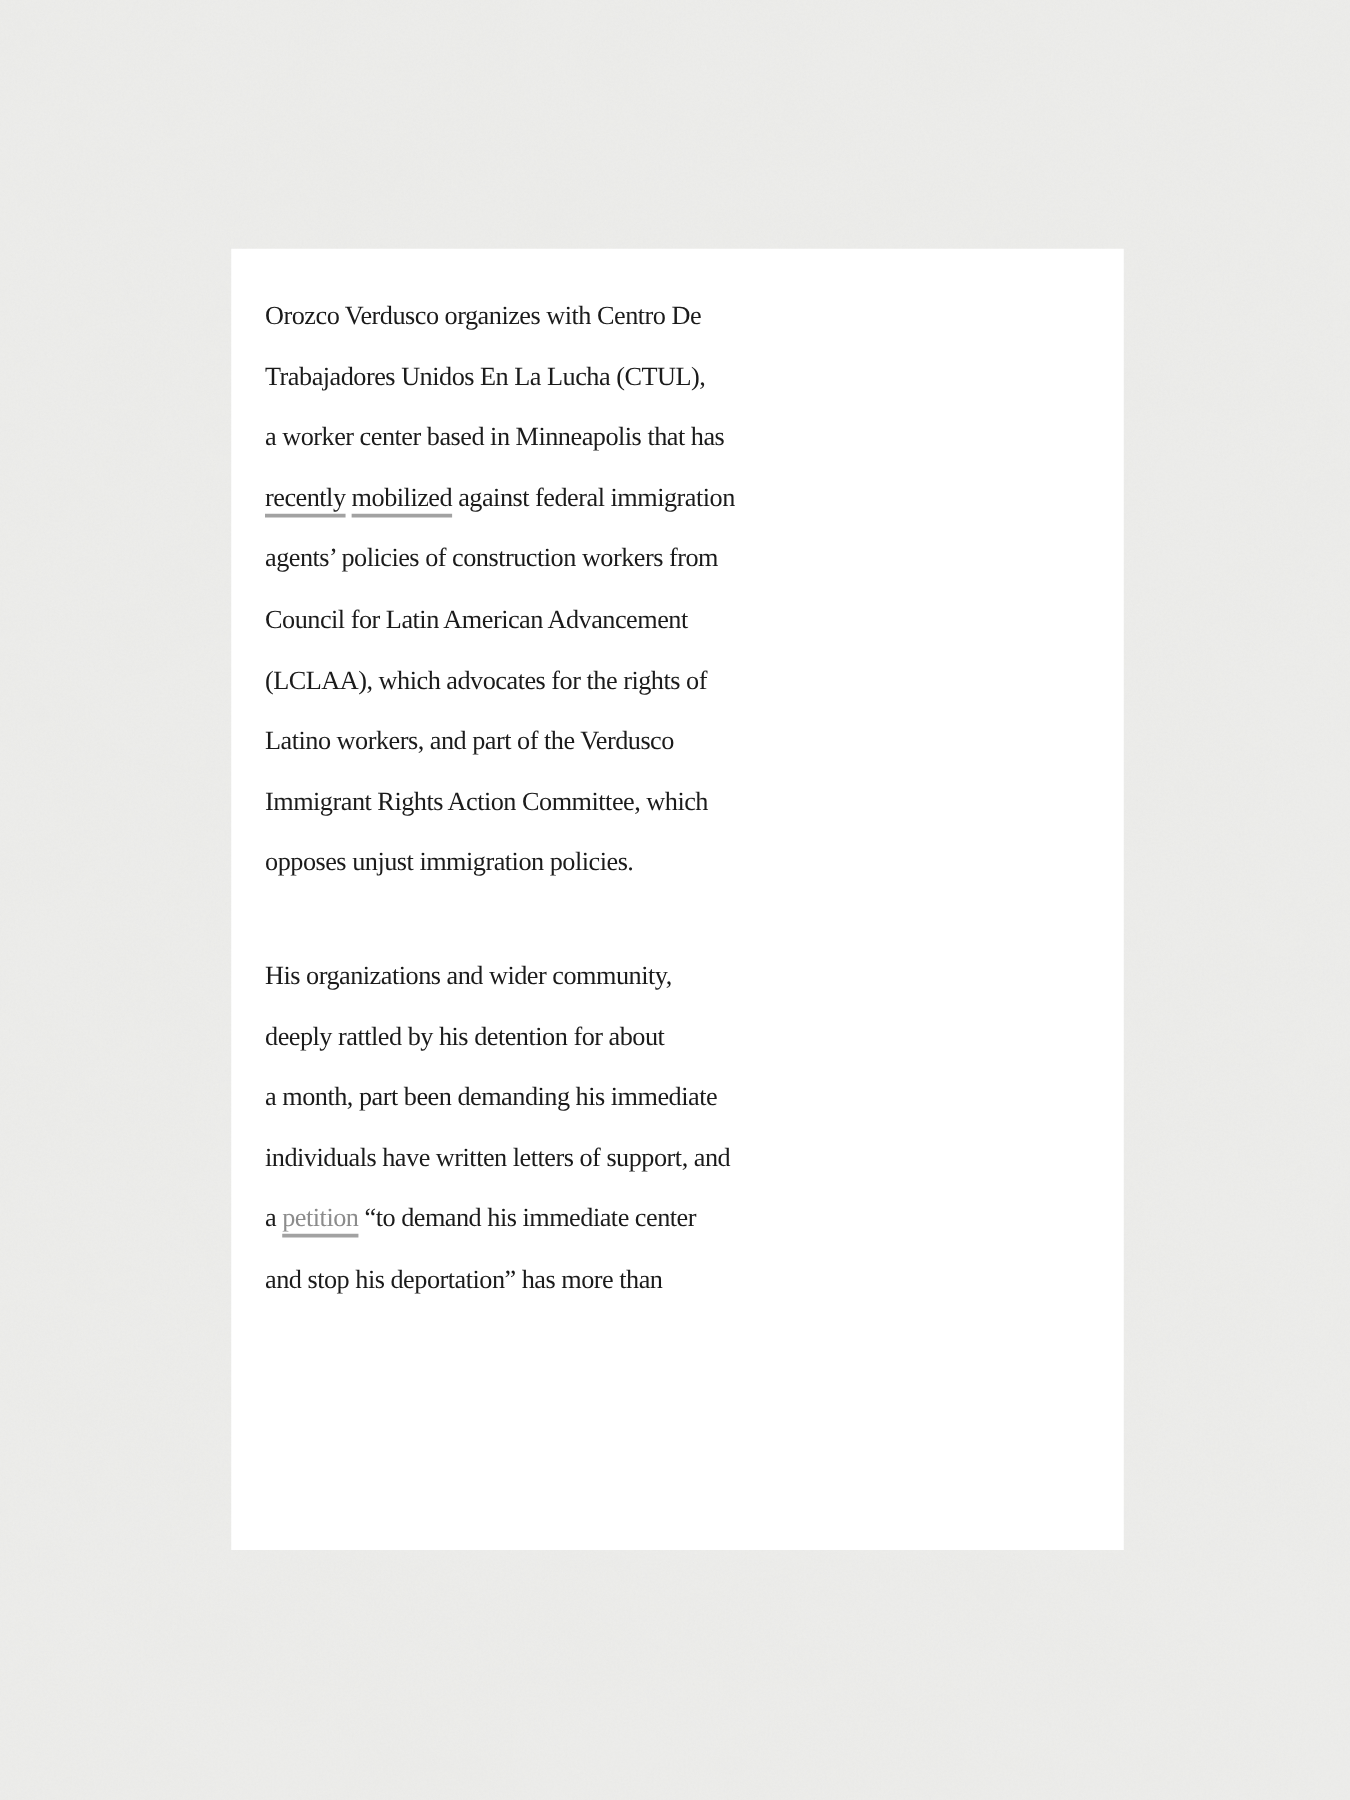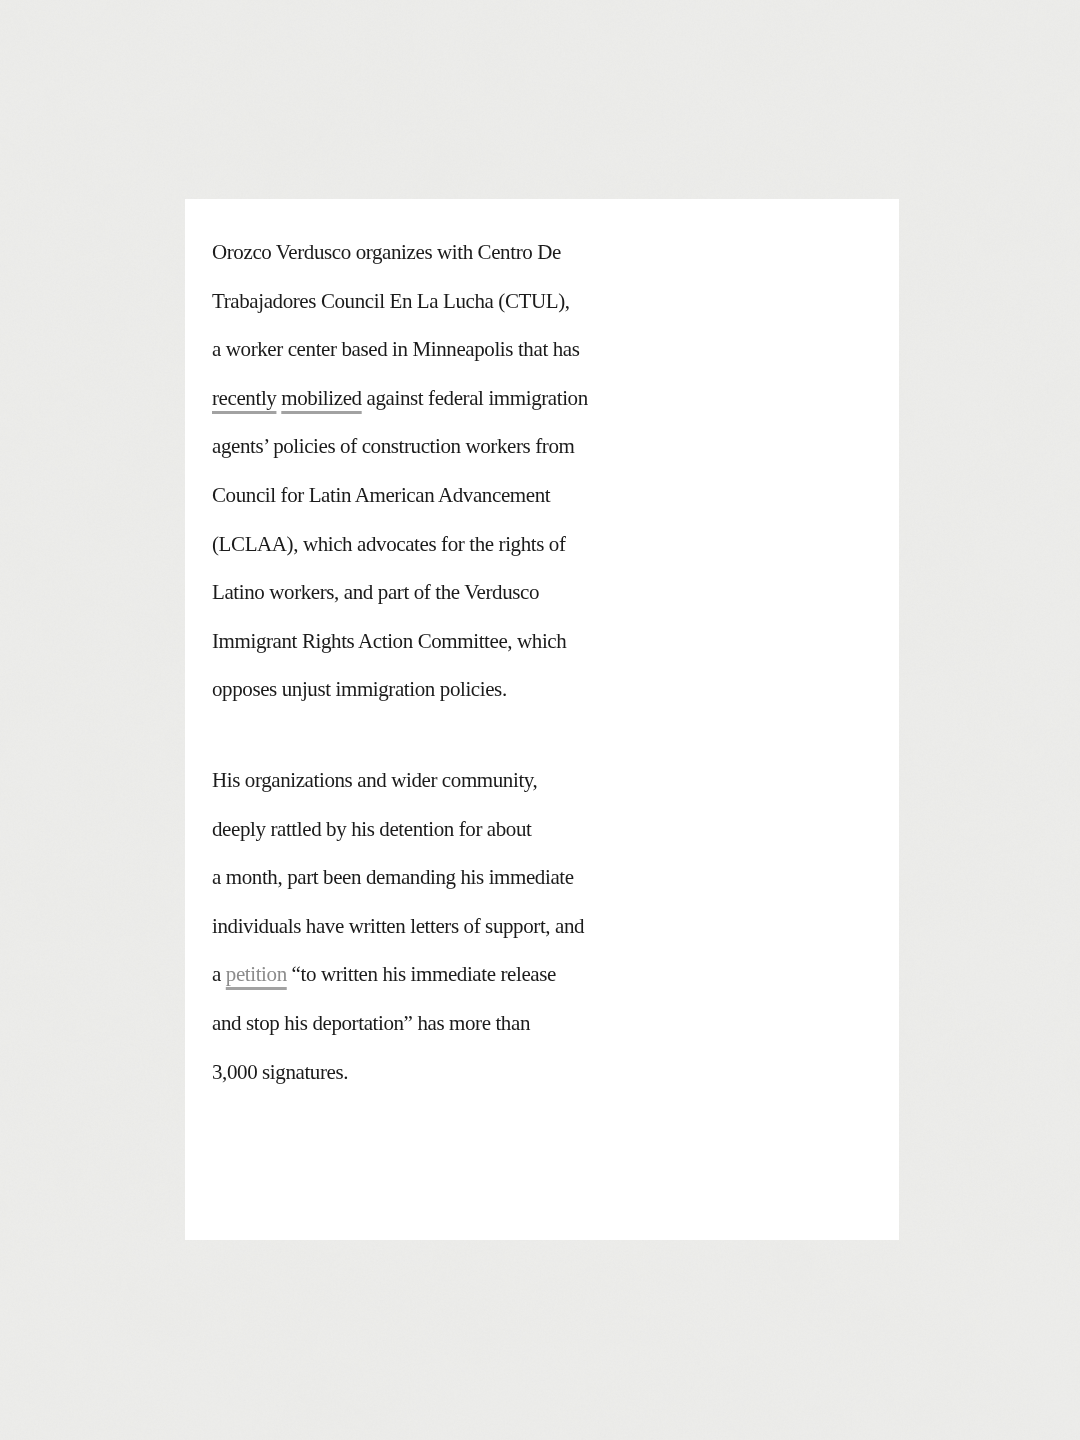--- a/index.html
+++ b/index.html
@@ -72,35 +72,34 @@
       </filter>
     </defs>
     <rect width="1080" height="1440" filter="url(#blotchF)" opacity="0.6"></rect>
     <rect width="1080" height="1440" filter="url(#grainF)" opacity="0.55"></rect>
   </svg>
 
   <div class="article-card">
     <div class="article-body">
         <p class="para">
           <span class="line"><span>Orozco Verdusco organizes with Centro De</span></span>
-          <span class="line"><span>Trabajadores Council En La Lucha (CTUL),</span></span>
+          <span class="line"><span>Trabajadores Unidos En La Lucha (CTUL),</span></span>
           <span class="line"><span>a worker center based in Minneapolis that has</span></span>
           <span class="line"><a class="lnk normal">recently</a><span> </span><a class="lnk normal">mobilized</a><span> against federal immigration</span></span>
           <span class="line"><span>agents’ policies of construction workers from</span></span>
           <span class="line"><span>Council for Latin American Advancement</span></span>
           <span class="line"><span>(LCLAA), which advocates for the rights of</span></span>
           <span class="line"><span>Latino workers, and part of the Verdusco</span></span>
           <span class="line"><span>Immigrant Rights Action Committee, which</span></span>
           <span class="line"><span>opposes unjust immigration policies.</span></span>
         </p>
         <p class="para">
           <span class="line"><span>His organizations and wider community,</span></span>
           <span class="line"><span>deeply rattled by his detention for about</span></span>
           <span class="line"><span>a month, part been demanding his immediate</span></span>
           <span class="line"><span>individuals have written letters of support, and</span></span>
-          <span class="line"><span>a </span><a class="lnk muted">petition</a><span> “to written his immediate release</span></span>
+          <span class="line"><span>a </span><a class="lnk muted">petition</a><span> “to demand his immediate center</span></span>
           <span class="line"><span>and stop his deportation” has more than</span></span>
-          <span class="line"><span>3,000 signatures.</span></span>
         </p>
       </div>
   </div>
 
 </div>
 
 </body></html>

